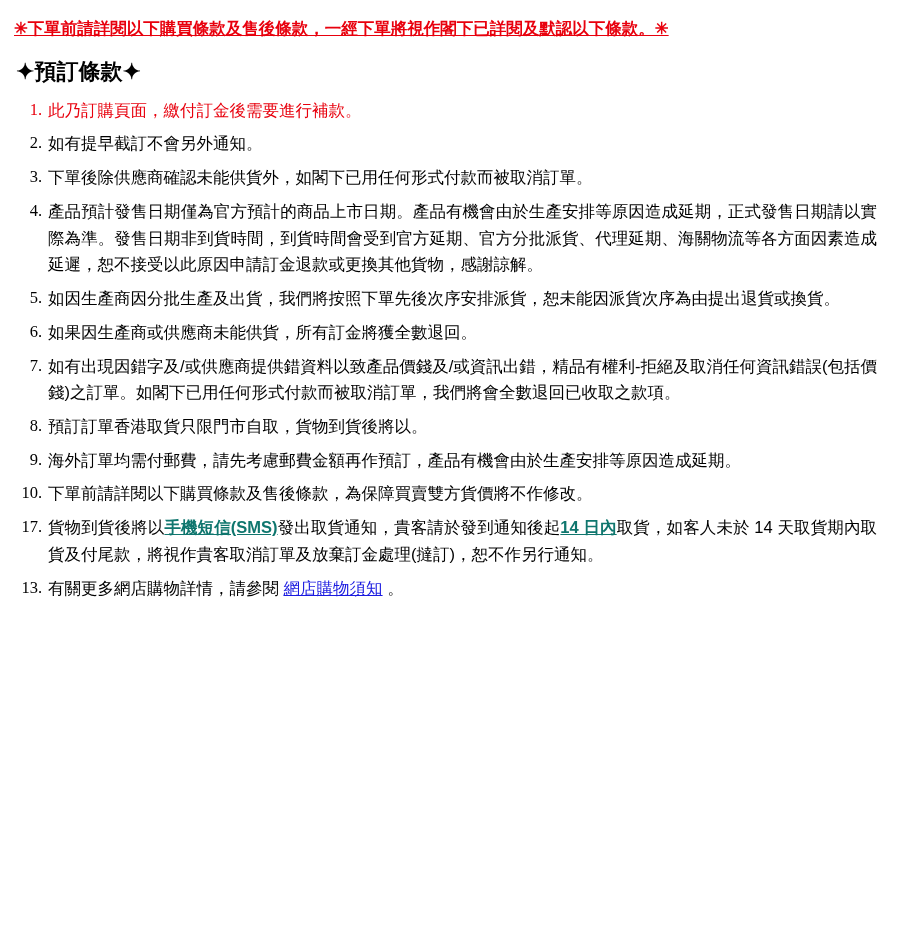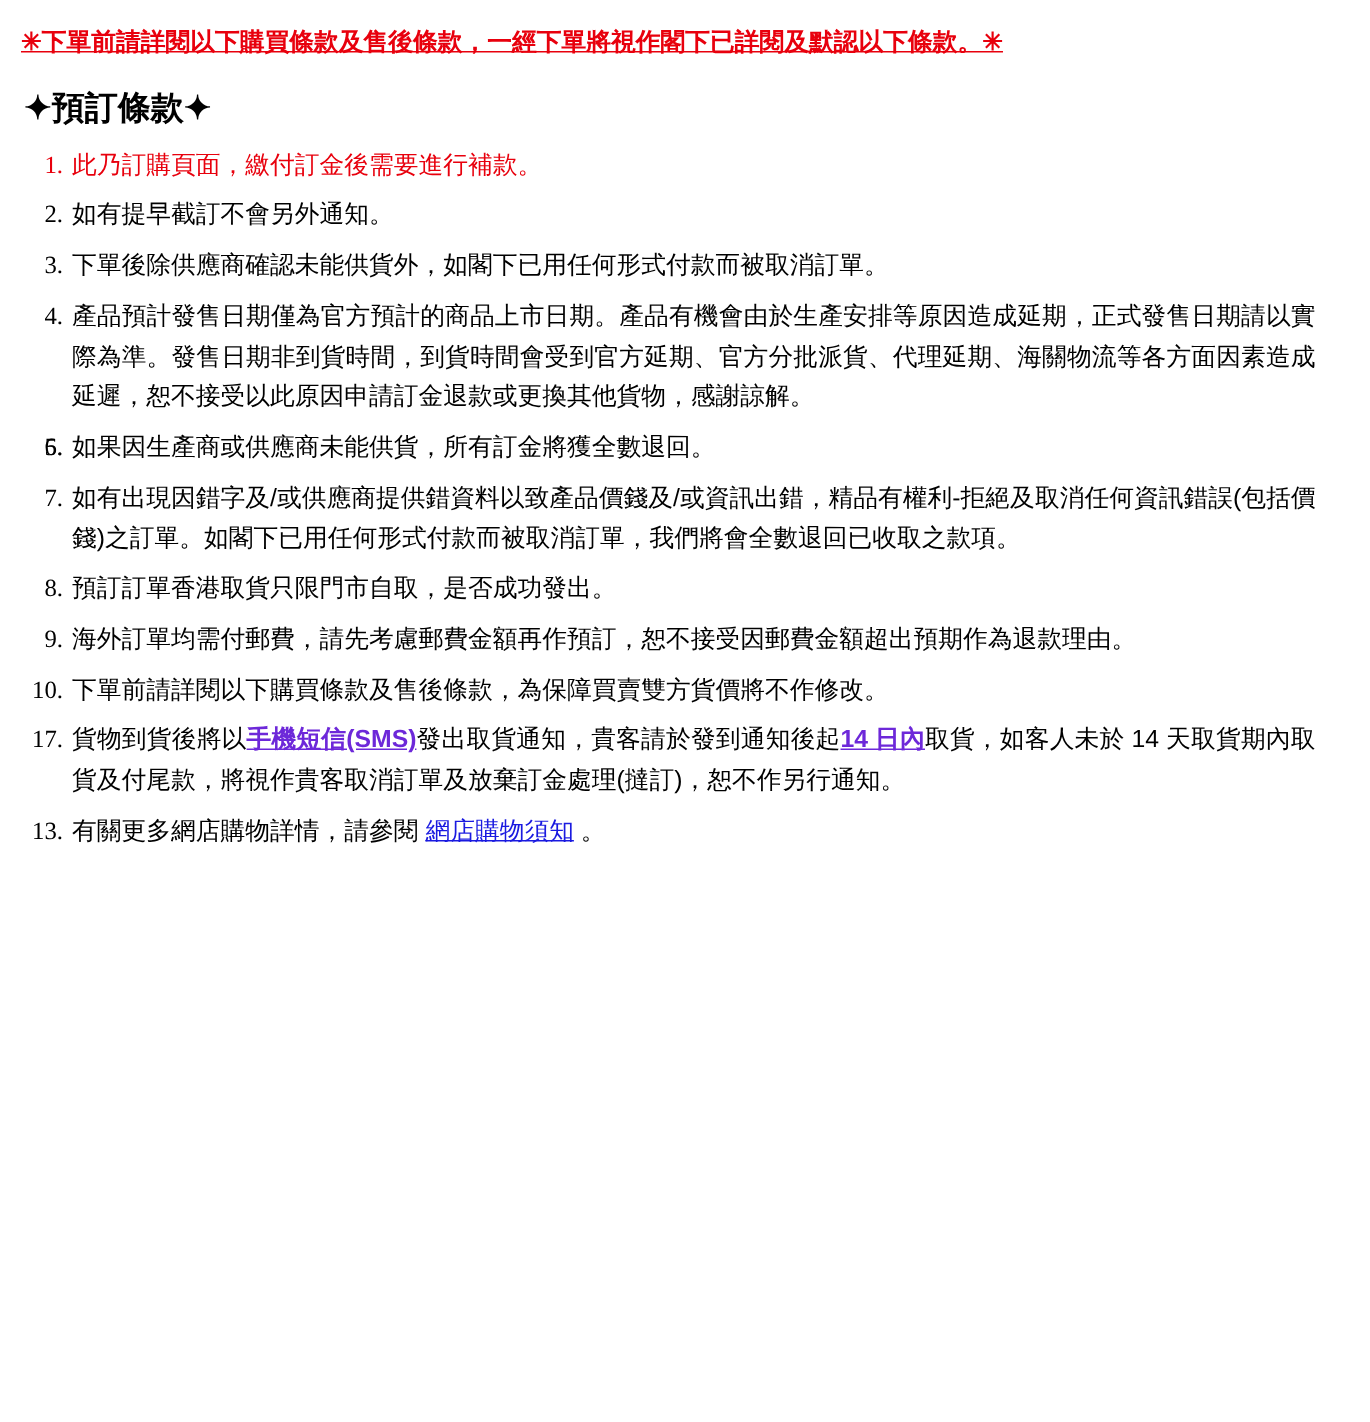--- a/index.html
+++ b/index.html
@@ -58,21 +58,21 @@
     font-size: 16.5px;
     font-family: "Liberation Serif", serif;
   }
   ol.terms > li.wide-num {
     padding-left: 36px;
   }
   li.red, li.red .num {
     color: #e8000d;
   }
   .u-red {
-    color: #6d28d9;
+    color: #0f766e;
     text-decoration: underline;
     font-weight: bold;
   }
   .link {
     color: #1a1ae0;
     text-decoration: underline;
   }
   .nowrap { white-space: nowrap; }
 </style>
 </head>
@@ -101,40 +101,41 @@
       <span>下單後除供應商確認未能供貨外，如閣下已用任何形式付款而被取消訂單。</span>
     </li>
 
     <li>
       <span class="num">4.</span>
       <span>產品預計發售日期僅為官方預計的商品上市日期。產品有機會由於生產安排等原因造成延期，正式發售日期請以實際為準。發售日期非到貨時間，到貨時間會受到官方延期、官方分批派貨、代理延期、海關物流等各方面因素造成延遲，恕不接受以此原因申請訂金退款或更換其他貨物，感謝諒解。</span>
     </li>
 
     <li>
       <span class="num">5.</span>
+      <span>如因生產商因分批生產及出貨，我們將按照下單先後次序安排派貨，恕未能因派貨次序為由提出退貨或換貨。</span>
     </li>
 
     <li>
       <span class="num">6.</span>
       <span>如果因生產商或供應商未能供貨，所有訂金將獲全數退回。</span>
     </li>
 
     <li>
       <span class="num">7.</span>
       <span>如有出現因錯字及/或供應商提供錯資料以致產品價錢及/或資訊出錯，精品有權利-拒絕及取消任何資訊錯誤(包括價錢)之訂單。如閣下已用任何形式付款而被取消訂單，我們將會全數退回已收取之款項。</span>
     </li>
 
     <li>
       <span class="num">8.</span>
-      <span>預訂訂單香港取貨只限門市自取，是否成功發出。</span>
+      <span>預訂訂單香港取貨只限門市自取，貨物到貨後將以。</span>
     </li>
 
     <li>
       <span class="num">9.</span>
-      <span>海外訂單均需付郵費，請先考慮郵費金額再作預訂，恕不接受因郵費金額超出預期作為退款理由。</span>
+      <span>海外訂單均需付郵費，請先考慮郵費金額再作預訂，產品有機會由於生產安排等原因造成延期。</span>
     </li>
 
     <li class="wide-num">
       <span class="num">10.</span>
       <span>下單前請詳閱以下購買條款及售後條款，為保障買賣雙方貨價將不作修改。</span>
     </li>
 
     <li class="wide-num">
       <span class="num">17.</span>
       <span><span>貨物到貨後將以</span><span class="u-red">手機短信(SMS)</span><span>發出取貨通知，貴客請於發到通知後起</span><span class="u-red nowrap">14 日內</span><span>取貨，如客人未於 14 天取貨期內取貨及付尾款，將視作貴客取消訂單及放棄訂金處理(撻訂)，恕不作另行通知。</span></span>

